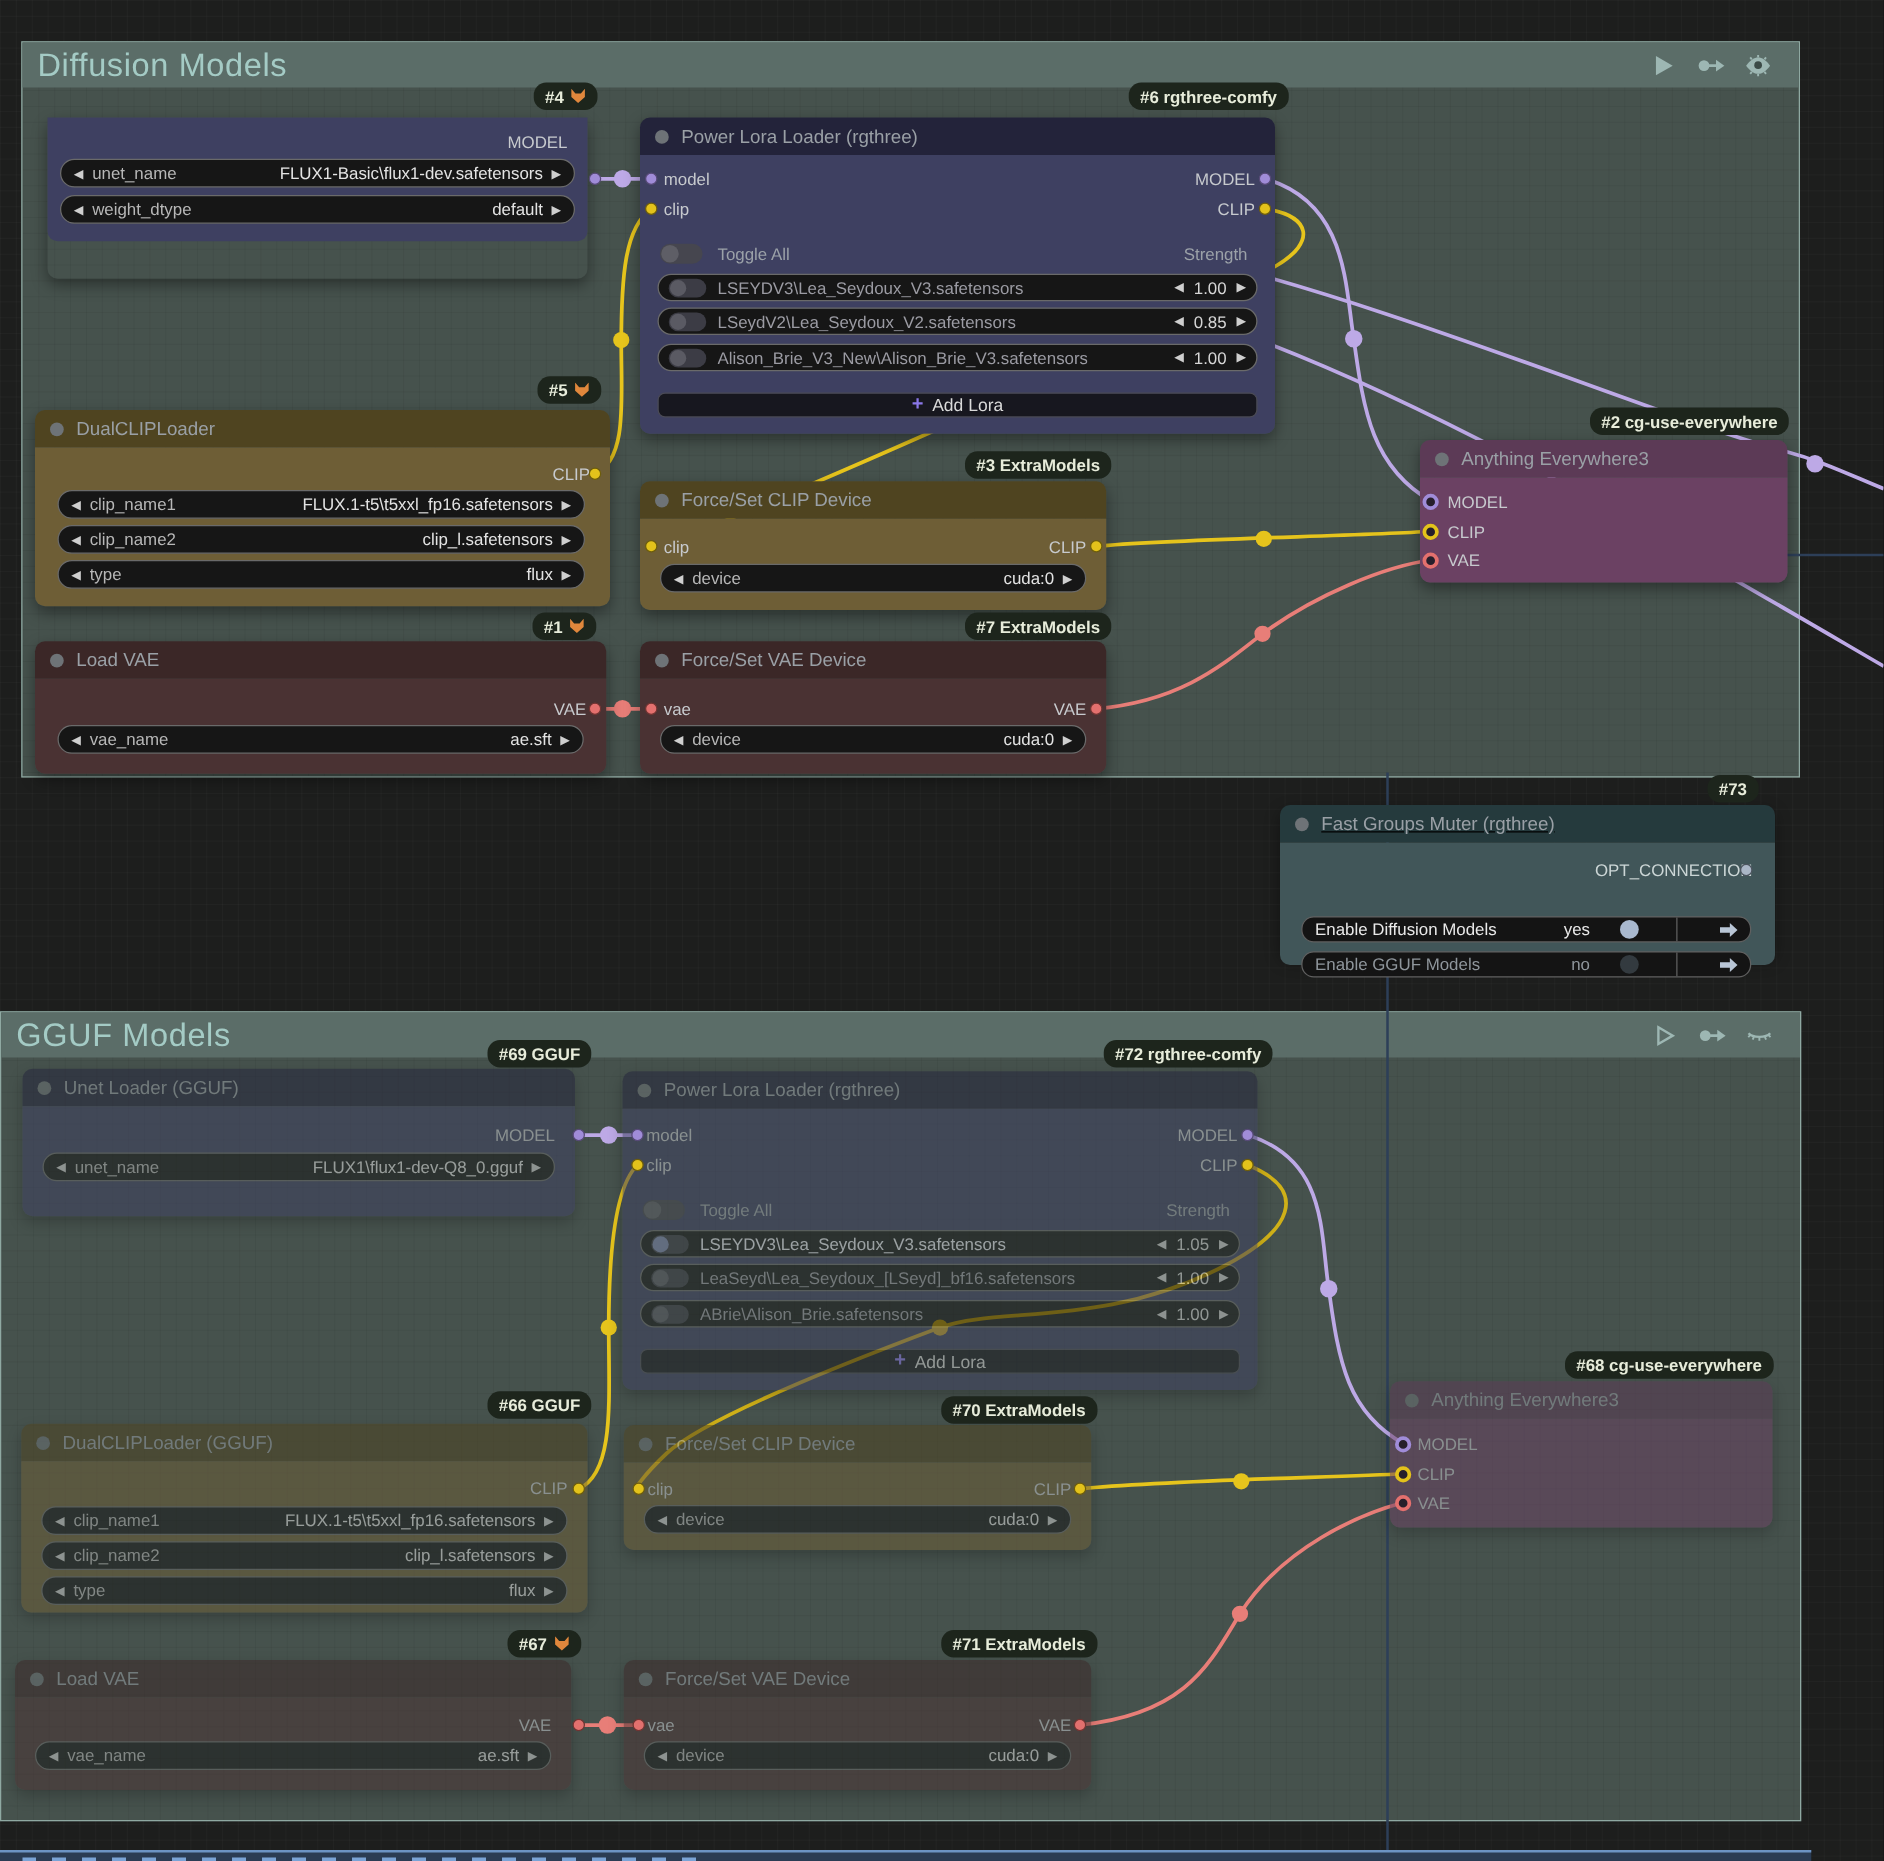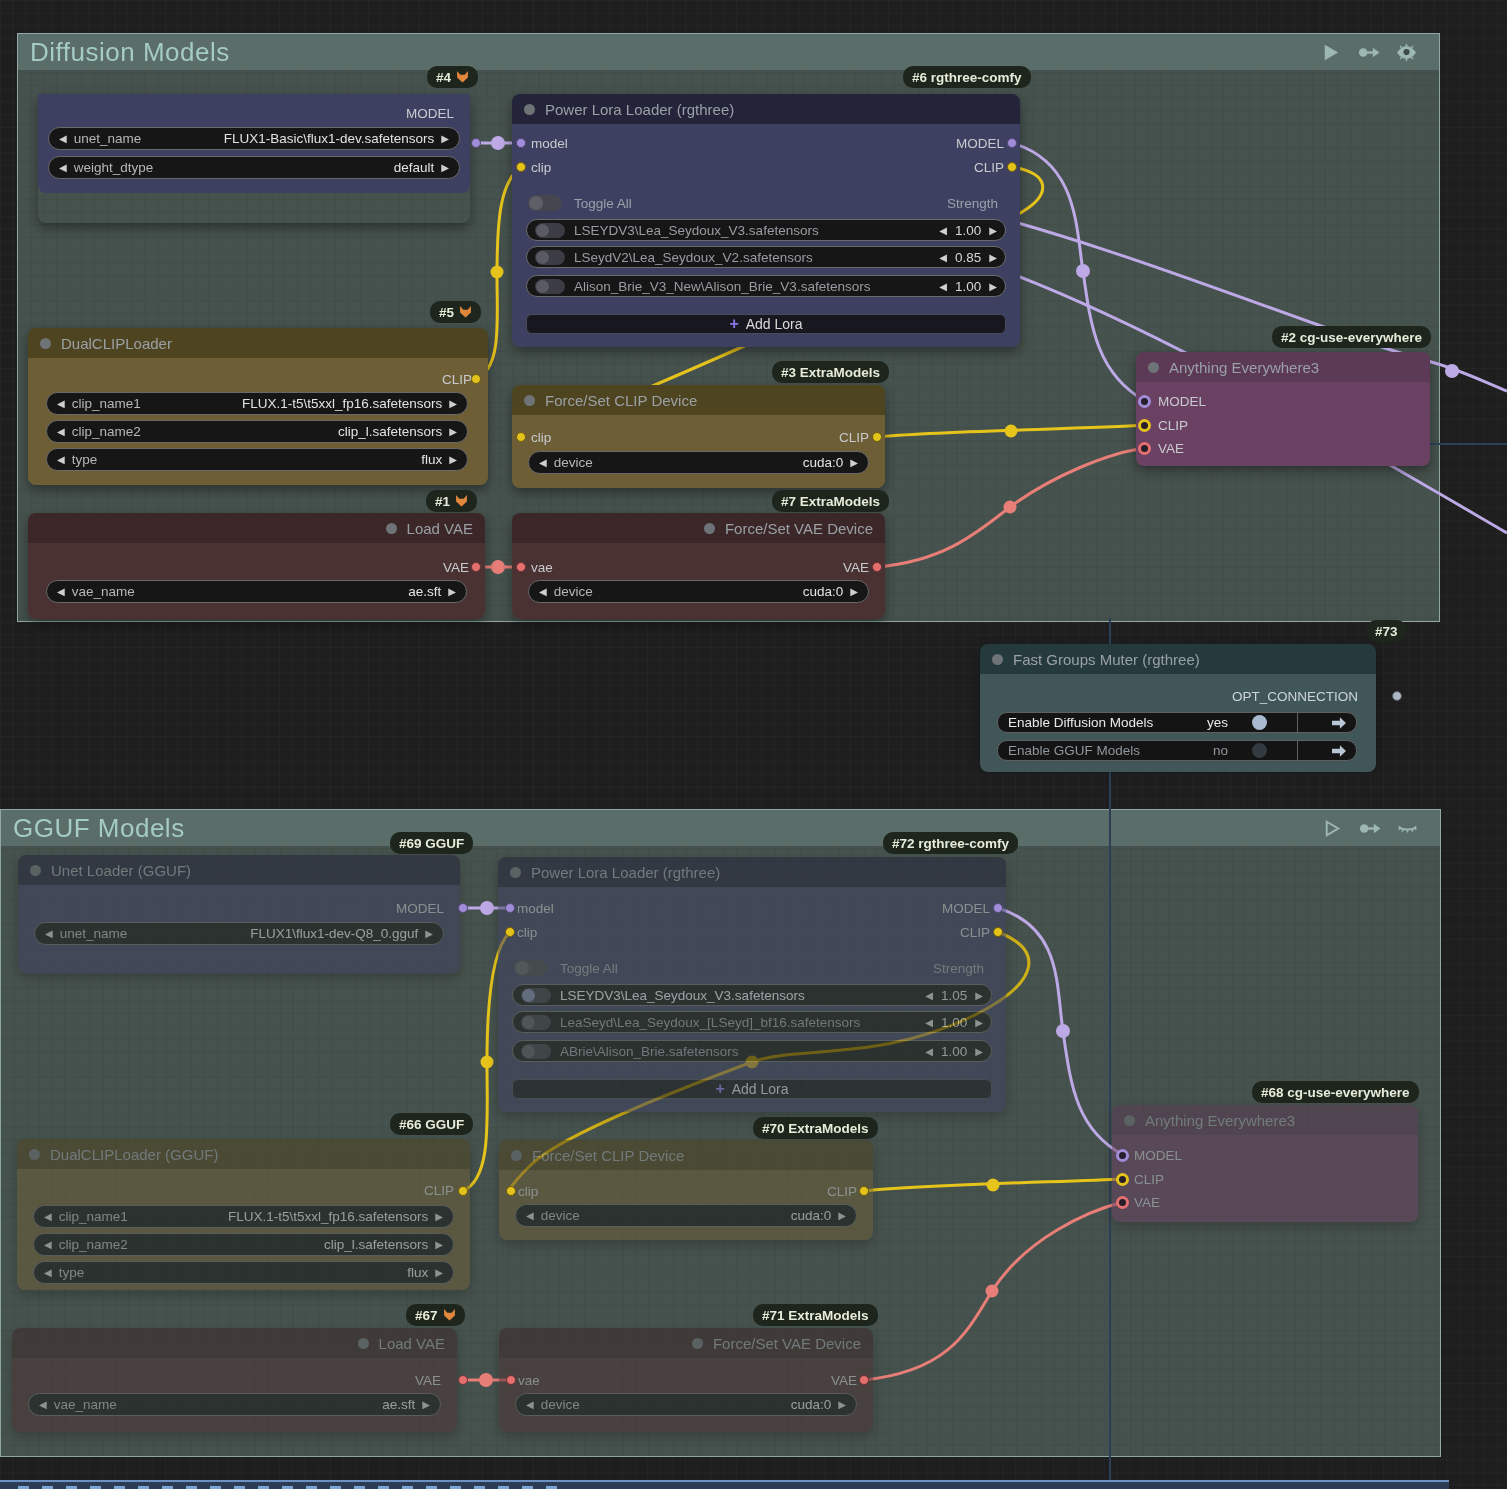--- a/index.html
+++ b/index.html
@@ -19,21 +19,21 @@
   .gicons{margin-left:auto;display:flex;align-items:center;gap:13px;padding-right:8px;}
   .gicons svg{display:block;}
   .guide{position:absolute;background:#2d3f58;}
   .node{position:absolute;border-radius:8px;box-shadow:0 5px 12px rgba(0,0,0,.38);}
   .ntitle{height:30px;border-radius:8px 8px 0 0;display:flex;align-items:center;gap:10px;
     padding:0 12px;font-size:15px;color:#9aa0a6;}
   .tdot{width:11px;height:11px;border-radius:50%;background:#6e7377;flex:0 0 auto;}
   .nbody{position:relative;border-radius:0 0 8px 8px;}
   .c-model .ntitle{background:#23233a;} .c-model .nbody{background:#3e4061;}
   .c-clip  .ntitle{background:#4f4420;} .c-clip  .nbody{background:#6e5e36;}
-  .c-vae   .ntitle{background:#3b2727;justify-content:flex-end;} .c-vae   .nbody{background:#4a3233;}
+  .c-vae   .ntitle{background:#3b2727;} .c-vae   .nbody{background:#4a3233;}
   .c-ae    .ntitle{background:#5c3a56;} .c-ae    .nbody{background:#6b4163;}
   .c-mute  .ntitle{background:#253a3d;} .c-mute  .nbody{background:#415659;}
   .muted{opacity:.52;}
   .prow{position:absolute;height:22px;display:flex;align-items:center;font-size:13.5px;color:#c7cace;}
   .widget{position:absolute;height:23px;background:#161616;border:1px solid #6a6a6a;border-radius:12px;
     display:flex;align-items:center;padding:0 10px;font-size:13.5px;color:#b7b7b7;gap:7px;}
   .wval{margin-left:auto;color:#e3e3e3;}
   .warr{color:#cfcfcf;font-size:10px;}
   .tarow{position:absolute;left:16px;right:22px;height:22px;display:flex;align-items:center;gap:12px;
     font-size:13.5px;color:#9ba1a8;}
@@ -44,21 +44,21 @@
     border-radius:12px;display:flex;align-items:center;padding:0 8px;gap:9px;font-size:13.5px;color:#9b9ba3;}
   .ltog{width:30px;height:15px;border-radius:8px;background:#3c3c45;position:relative;flex:0 0 auto;}
   .lknob{position:absolute;left:1px;top:1px;width:13px;height:13px;border-radius:50%;background:#5a5a63;}
   .lrow.on .lknob{background:#7d87ad;} .lrow.on .lname{color:#e9eaf2;}
   .lname{white-space:nowrap;overflow:hidden;}
   .lstr{margin-left:auto;display:flex;align-items:center;gap:8px;color:#d6d6d6;}
   .addlora{position:absolute;left:14px;width:480px;height:20px;background:#17171f;border:1px solid #4a4a55;
     border-radius:6px;display:flex;align-items:center;justify-content:center;font-size:14px;color:#dadada;gap:7px;}
   .plus{color:#8a77e8;font-weight:bold;font-size:16px;line-height:1;}
   .mrow{position:absolute;left:17px;width:360px;height:21px;background:#141414;border:1px solid #606060;
-    border-radius:10px;display:flex;align-items:center;padding:0 0 0 10px;font-size:13.5px;gap:24px;}
+    border-radius:10px;display:flex;align-items:center;padding:0 0 0 10px;font-size:13.5px;gap:24px;margin-top:21px;}
   .mlabel{flex:1;white-space:nowrap;}
   .mknob{width:15px;height:15px;border-radius:50%;flex:0 0 auto;}
   .mdiv{width:1px;align-self:stretch;background:#606060;margin:0 0 0 6px;}
   .marrow{width:34px;display:flex;align-items:center;justify-content:center;}
   .mrow.on .mlabel,.mrow.on .mval{color:#e9e9e9;} .mrow.off .mlabel,.mrow.off .mval{color:#8f969c;}
   .mrow.on .mknob{background:#a9b9cf;} .mrow.off .mknob{background:#333a3f;}
   .badge{position:absolute;height:22px;background:#1d251c;border-radius:10px;color:#e7ecda;
     font-size:13.5px;font-weight:600;display:flex;align-items:center;gap:5px;padding:0 9px;z-index:40;}
   .port{position:absolute;width:10px;height:10px;border-radius:50%;border:1.5px solid rgba(0,0,0,.5);z-index:30;}
   .port.ring{width:13px;height:13px;border-width:3px;background:#261f2b;}
@@ -358,21 +358,21 @@
         </div>
       <div class="prow" style="left:22px;top:32px;">
           <span>CLIP</span>
         </div>
       <div class="prow" style="left:22px;top:55px;">
           <span>VAE</span>
         </div>
     </div>
   </div>
 
-  <div class="node c-mute" style="left:980px;top:644px;width:396px;height:120px;">
+  <div class="node c-mute" style="left:1024px;top:644px;width:396px;height:120px;text-decoration:underline;">
     <div class="ntitle">
         <span class="tdot"></span>
         <span>Fast Groups Muter (rgthree)</span>
       </div>
     <div class="nbody" style="height:98px;">
       <div class="prow" style="right:18px;top:11px;color:#ccd6d6;">
           <span>OPT_CONNECTION</span>
         </div>
       <div class="mrow on" style="top:38px;">
         <span class="mlabel">Enable Diffusion Models</span>

